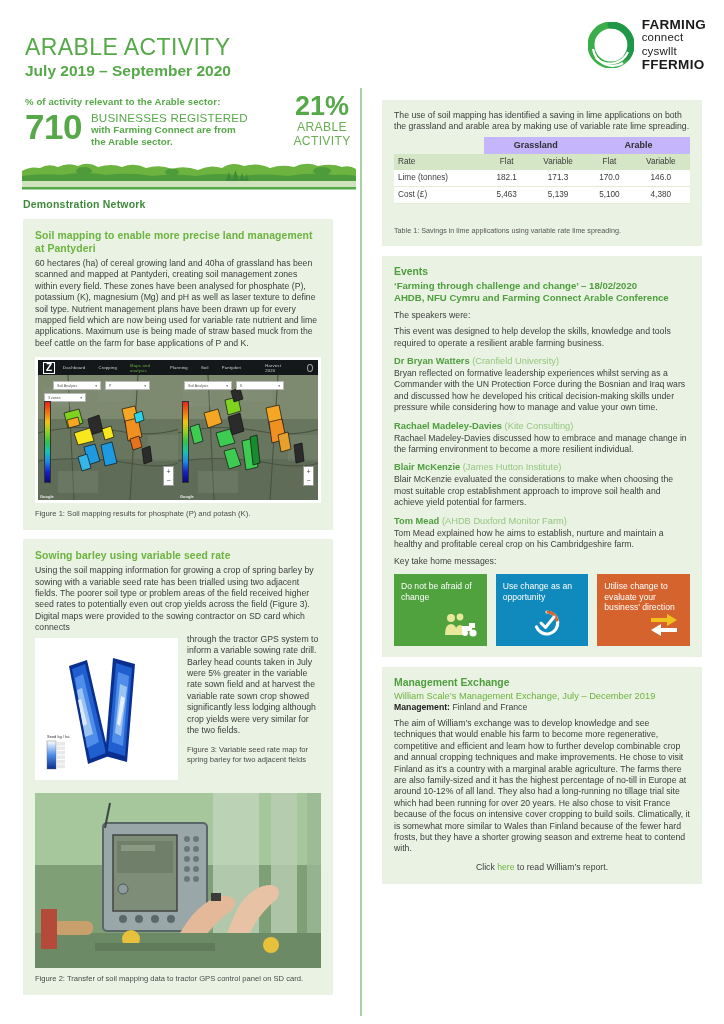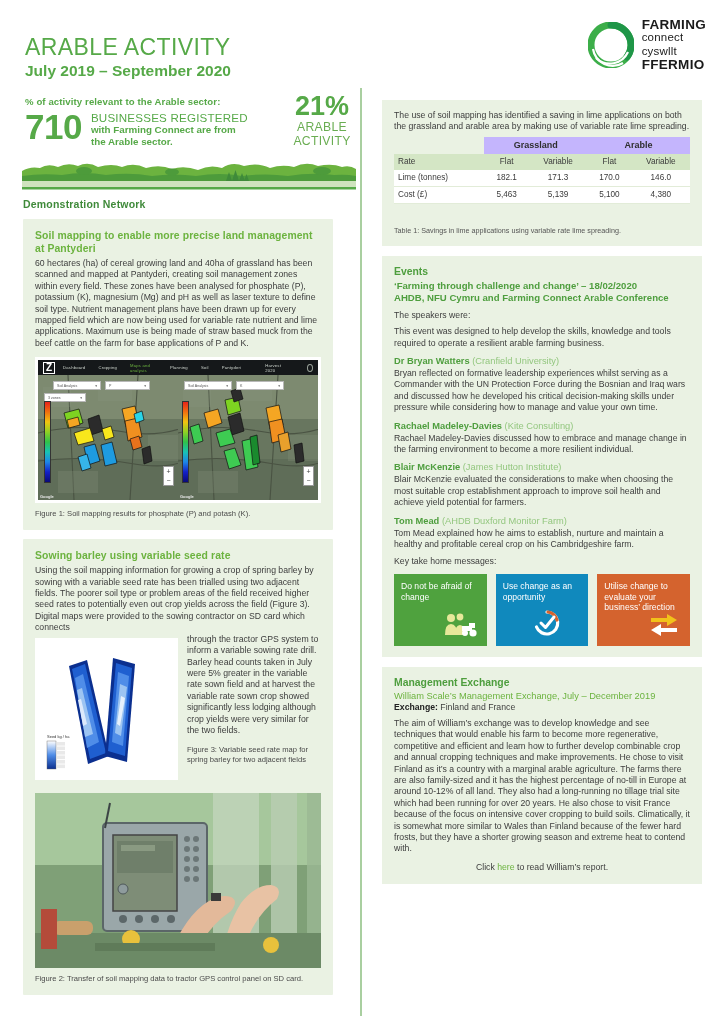--- a/index.html
+++ b/index.html
@@ -561,21 +561,21 @@
           </div>
         </div>
       </div>
     </div>
 
     <div class="rcard" style="margin-top:10px;">
       <div class="card-inner">
         <div class="rhead">Management Exchange</div>
         <div class="me-sub">William Scale’s Management Exchange, July – December 2019</div>
         <div class="me-kv">
-          <b>Exchange:</b>
+          <b>Management:</b>
           <span>Finland and France</span>
         </div>
         <div class="body-t" style="margin-top:5px;">The aim of William’s exchange was to develop knowledge and see techniques that would enable his farm to become more regenerative, competitive and efficient and learn how to further develop combinable crop and annual cropping techniques and make improvements. He chose to visit Finland as it’s a country with a marginal arable agriculture. The farms there are also family-sized and it has the highest percentage of no-till in Europe at around 10-12% of all land. They also had a long-running no tillage trial site which had been running for over 20 years. He also chose to visit France because of the focus on intensive cover cropping to build soils. Climatically, it is somewhat more similar to Wales than Finland because of the fewer hard frosts, but they have a shorter growing season and extreme heat to contend with.</div>
         <div class="body-t" style="margin-top:7px;text-align:center;">
           <span>Click </span><span class="lnk">here</span><span> to read William’s report.</span>
         </div>
       </div>
     </div>
 
   </div>

